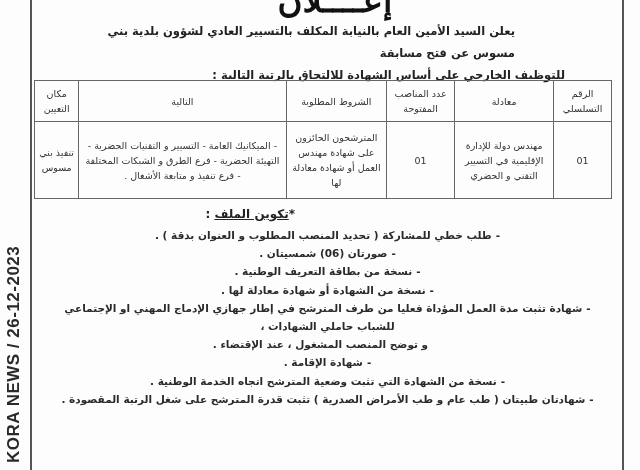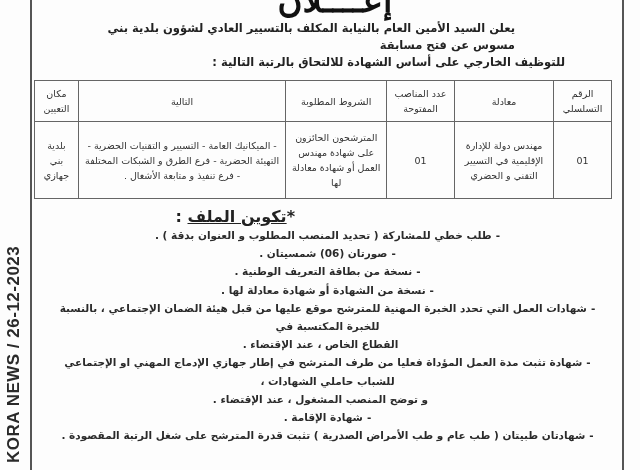--- a/index.html
+++ b/index.html
@@ -58,21 +58,21 @@
       letter-spacing: 1px;
     }
     .intro {
       position: absolute;
       right: 75px;
       top: 20px;
       width: 490px;
       direction: rtl;
       text-align: right;
       font-size: 11.5px;
-      line-height: 17px;
+      line-height: 22px;
       font-weight: bold;
       color: #222;
     }
     .intro p { margin: 0; }
     .intro .line1 { padding-right: 50px; }
     table.posts {
       position: absolute;
       left: 34px;
       top: 80px;
       width: 578px;
@@ -97,21 +97,21 @@
     .col-cond { width: 98px; }
     .col-spec { width: 220px; }
     .col-place { width: 36px; }
     td.spec { text-align: right; }
     td.cond { padding: 0 6px; }
     .file-heading {
       position: absolute;
       right: 345px;
       top: 207px;
       direction: rtl;
-      font-size: 16px;
+      font-size: 12px;
       font-weight: bold;
       color: #222;
     }
     .file-heading span.t { text-decoration: underline; }
     ul.docs {
       position: absolute;
       right: 40px;
       top: 226px;
       width: 545px;
       margin: 0;
@@ -154,34 +154,34 @@
         <th class="col-place">مكان التعيين</th>
       </tr>
     </thead>
     <tbody>
       <tr>
         <td>01</td>
         <td>مهندس دولة للإدارة الإقليمية في التسيير التقني و الحضري</td>
         <td>01</td>
         <td class="cond">المترشحون الحائزون على شهادة مهندس العمل أو شهادة معادلة لها</td>
         <td class="spec">- الميكانيك العامة - التسيير و التقنيات الحضرية - التهيئة الحضرية - فرع الطرق و الشبكات المختلفة - فرع تنفيذ و متابعة الأشغال .</td>
-        <td>بلدية بني جهازي</td>
+        <td>تنفيذ بني مسوس</td>
       </tr>
     </tbody>
   </table>
 
   <div class="file-heading">
     <span>*</span><span class="t">تكوين الملف</span><span> :</span>
   </div>
 
   <ul class="docs">
     <li><span class="dash">-</span><span>طلب خطي للمشاركة ( تحديد المنصب المطلوب و العنوان بدقة ) .</span></li>
     <li><span class="dash">-</span><span>صورتان (06) شمسيتان .</span></li>
     <li><span class="dash">-</span><span>نسخة من بطاقة التعريف الوطنية .</span></li>
     <li><span class="dash">-</span><span>نسخة من الشهادة أو شهادة معادلة لها .</span></li>
-    <li><span class="dash">-</span><span>شهادات العمل التي تحدد الخبرة المهنية للمترشح موقع عليها من قبل هيئة الضمان الإجتماعي ، بالنسبة للخبرة المكتسبة في</span><span class="cont">القطاع الخاص ، عند الإقتضاء .</span></li>
     <li><span class="dash">-</span><span>شهادة تثبت مدة العمل المؤداة فعليا من طرف المترشح في إطار جهازي الإدماج المهني او الإجتماعي للشباب حاملي الشهادات ،</span><span class="cont">و توضح المنصب المشغول ، عند الإقتضاء .</span></li>
     <li><span class="dash">-</span><span>شهادة الإقامة .</span></li>
+    <li><span class="dash">-</span><span>نسخة من الشهادة التي تثبت وضعية المترشح اتجاه الخدمة الوطنية .</span></li>
     <li><span class="dash">-</span><span>شهادتان طبيتان ( طب عام و طب الأمراض الصدرية ) تثبت قدرة المترشح على شغل الرتبة المقصودة .</span></li>
 
   </ul>
 
 </div>
 
 </body></html>

